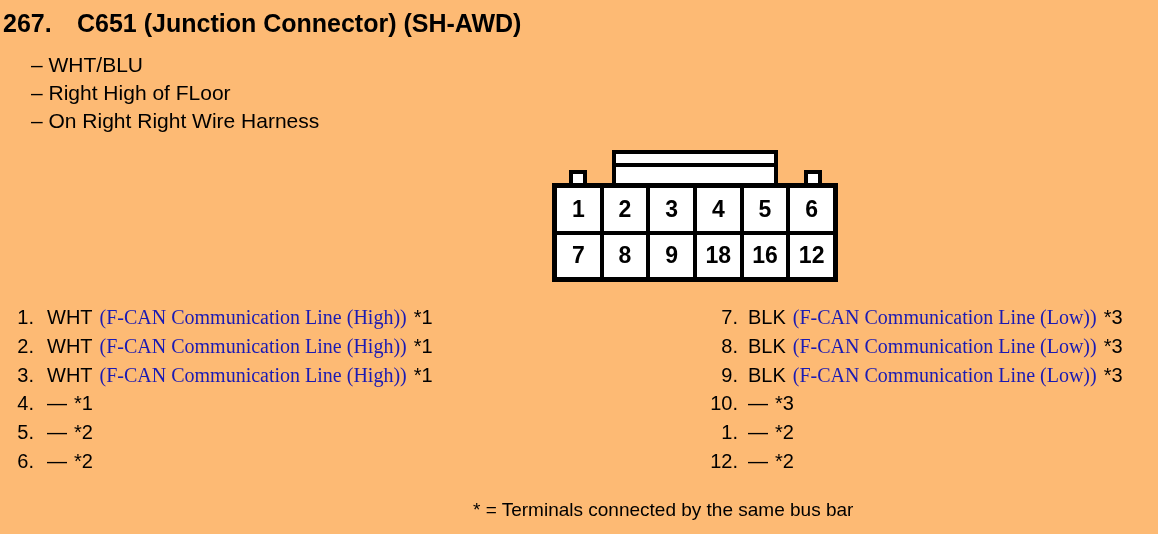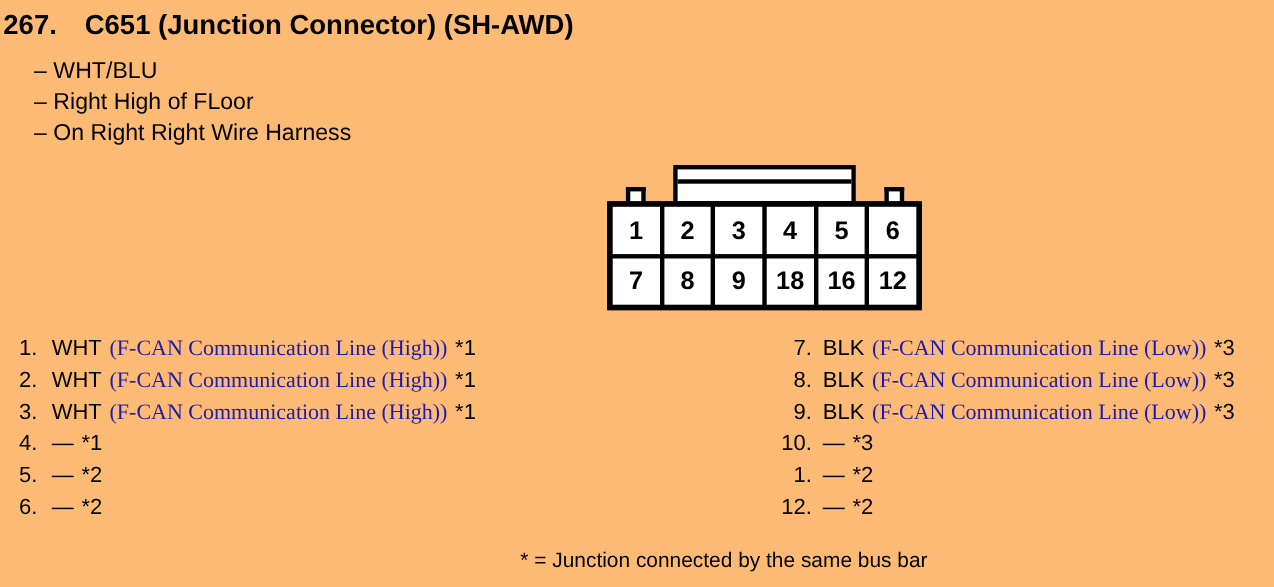--- a/index.html
+++ b/index.html
@@ -194,14 +194,14 @@
   </div>
 
   <div class="pin-row">
     <span class="pin-num">12.</span>
     <span class="pin-text">
       <span class="pin-wire">—</span><span class="pin-note">*2</span>
     </span>
   </div>
 </div>
 
-  <div class="footnote">* = Junction connected by the same bus bar</div>
+  <div class="footnote">* = Terminals connected by the same bus bar</div>
 </div>
 
 </body></html>

